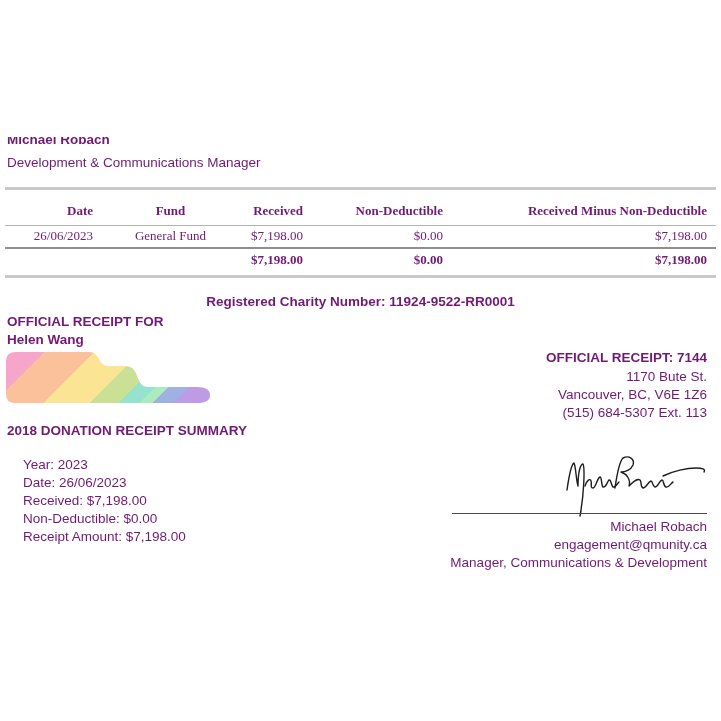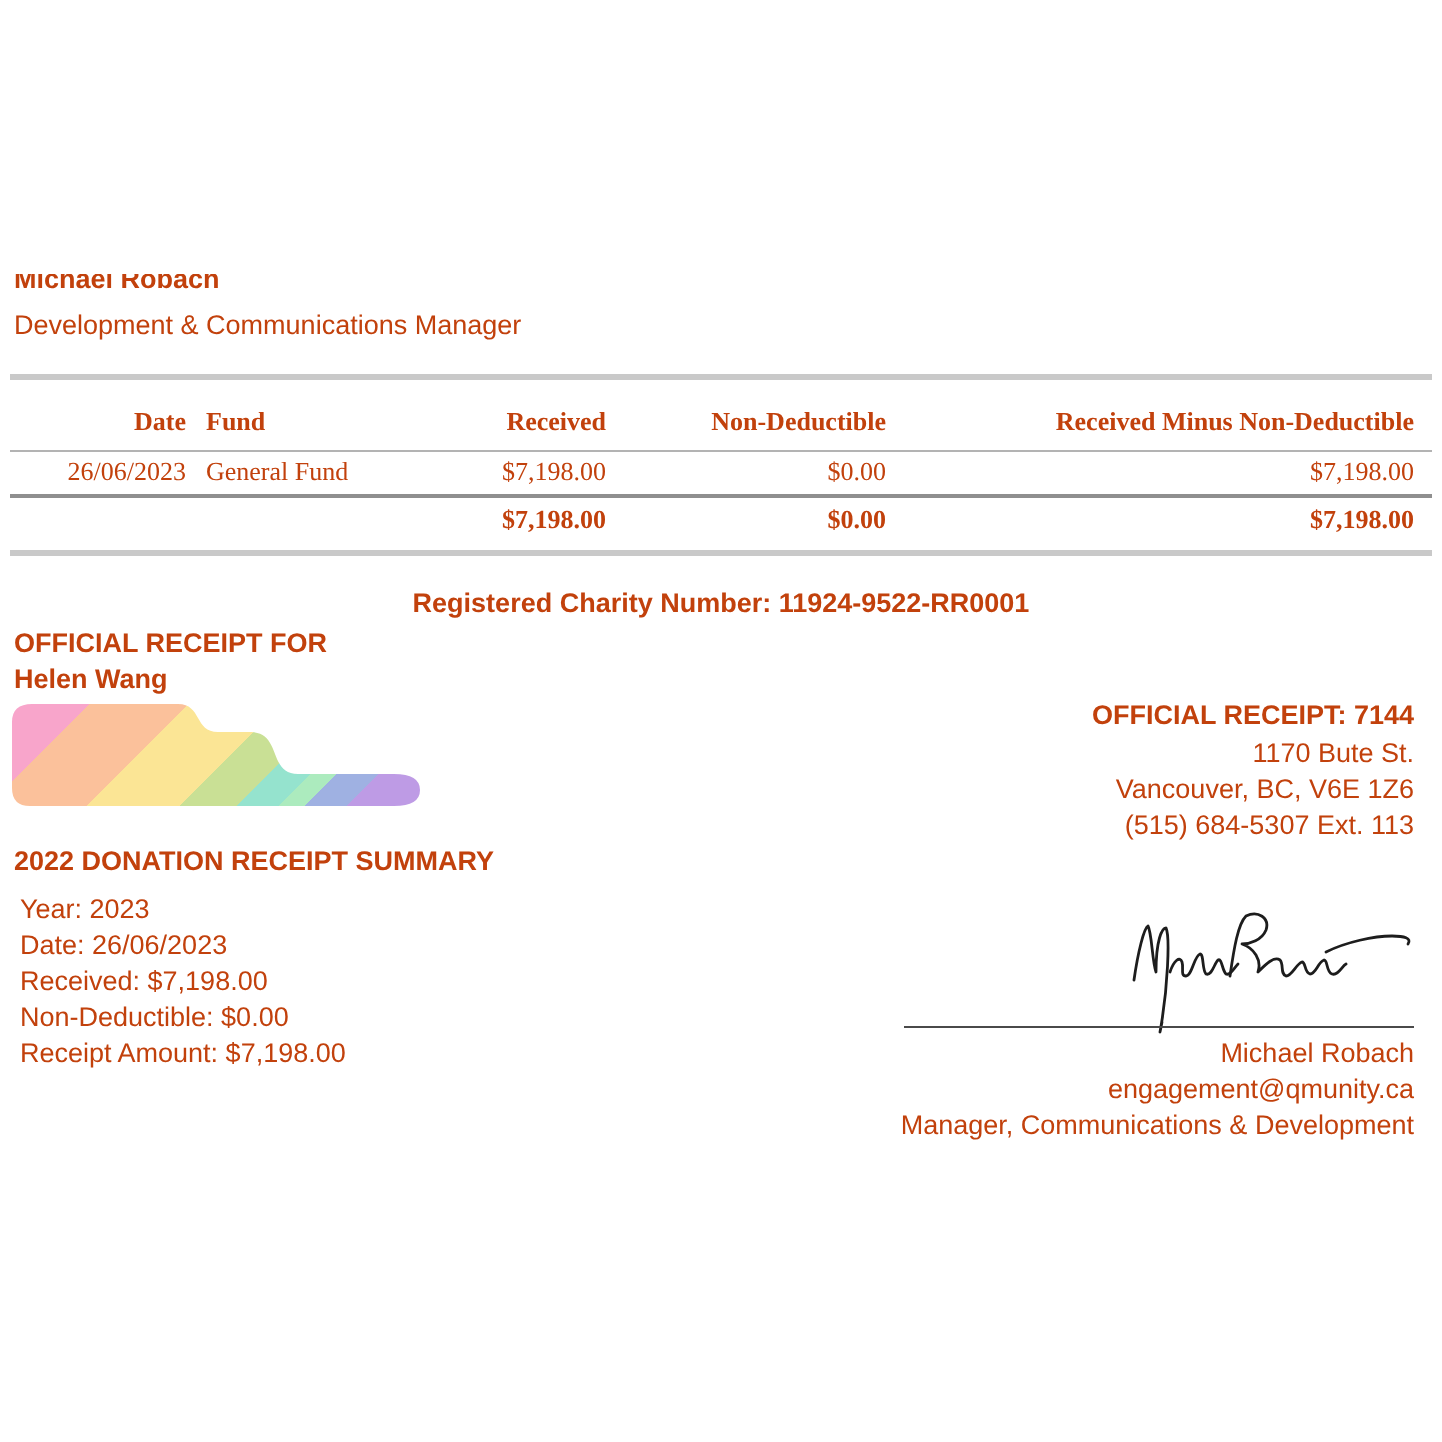--- a/index.html
+++ b/index.html
@@ -1,42 +1,42 @@
 <!DOCTYPE html>
 <html><head>
 <meta charset="utf-8">
 <style>
   html,body{margin:0;padding:0;background:#fff;}
   #canvas{
     position:relative;width:721px;height:710px;background:#ffffff;
-    font-family:"Liberation Sans", sans-serif;color:#c2410c;overflow:hidden;
+    font-family:"Liberation Sans", sans-serif;color:#701a75;overflow:hidden;
   }
   .abs{position:absolute;}
   .b{font-weight:bold;}
   .r{text-align:right;margin-top:36px;}
   .c{text-align:center;}
   .fs{font-size:13.5px;line-height:18px;}
   
   .clipwrap{position:absolute;left:7px;top:137px;height:13px;overflow:hidden;width:300px;}
   .clipwrap span{position:relative;top:-5px;display:block;font-size:13.5px;font-weight:bold;}
   .rule{position:absolute;left:5px;width:711px;height:3px;background:#c9c9c9;}
   
   table.rtab{position:absolute;left:5px;top:195px;width:711px;border-collapse:collapse;table-layout:fixed;font-size:13px;font-family:Liberation Serif, serif;}
   table.rtab th,table.rtab td{margin:0;overflow:hidden;white-space:nowrap;}
   table.rtab th{padding:8px 0 6px 0;border-bottom:1px solid #b3b3b3;font-weight:bold;}
   table.rtab td{padding:2px 0 3px 0;}
   tr.datarow td{border-bottom:2px solid #8f8f8f;}
   tr.totalrow td{border-top:1px solid #dcdcdc;font-weight:bold;padding-top:3px;}
-  .col-l{text-align:left;padding-left:10px !important;}
+  .col-l{text-align:center;padding-left:10px !important;}
   .col-r{text-align:right;}
   .lastcol{padding-right:9px !important;}
   .addr{position:absolute;right:14px;top:368px;text-align:right;}
   .summary{position:absolute;left:7px;top:422px;}
   .summary .hd{font-size:13.5px;font-weight:bold;margin-bottom:6px;}
-  .summary ul{list-style:none;margin:3px;padding:0;}
+  .summary ul{list-style:none;margin:16px;padding:0;}
   .sigline{position:absolute;left:452px;top:513px;width:255px;height:0;border-top:1px solid #4a4a4a;}
   .sigblock{position:absolute;right:14px;top:518px;text-align:right;}
 </style>
 </head>
 <body>
 
 <div id="canvas">
 
   <div class="clipwrap">
     <span>Michael Robach</span>
@@ -110,21 +110,21 @@
     <path fill="url(#rainbow)" d="M 10,53 Q 1,53 1,44 L 1,11 Q 1,2 11,2 L 84,2 C 96,2 92,16 104,16 L 121,16 C 136,17 129,37 144,37 L 192,37 Q 205,37 205,45 Q 205,53 192,53 Z"></path>
   </svg>
 
   <div class="addr fs">
     <div>1170 Bute St.</div>
     <div>Vancouver, BC, V6E 1Z6</div>
     <div>(515) 684-5307 Ext. 113</div>
   </div>
 
   <div class="summary fs">
-    <div class="hd">2022 DONATION RECEIPT SUMMARY</div>
+    <div class="hd">2018 DONATION RECEIPT SUMMARY</div>
     <ul>
       <li>Year: 2023</li>
       <li>Date: 26/06/2023</li>
       <li>Received: $7,198.00</li>
       <li>Non-Deductible: $0.00</li>
       <li>Receipt Amount: $7,198.00</li>
     </ul>
   </div>
 
   <svg class="abs" style="left:555px;top:450px;" width="155" height="70" viewBox="0 0 155 70">

